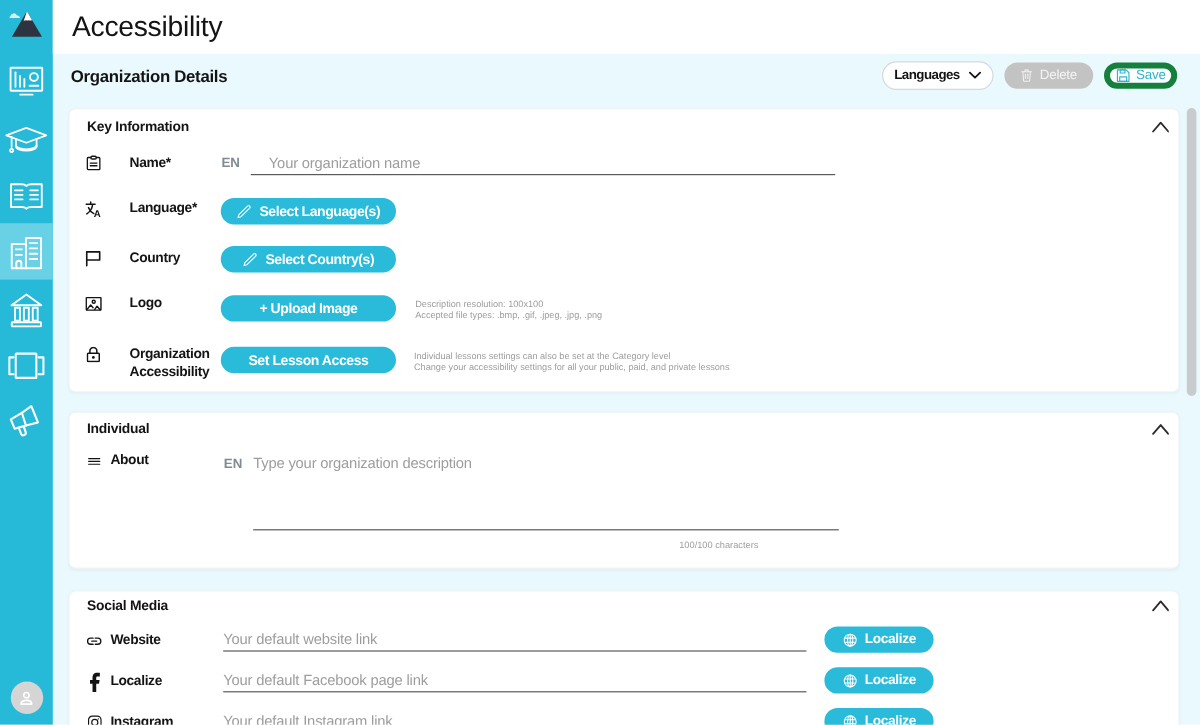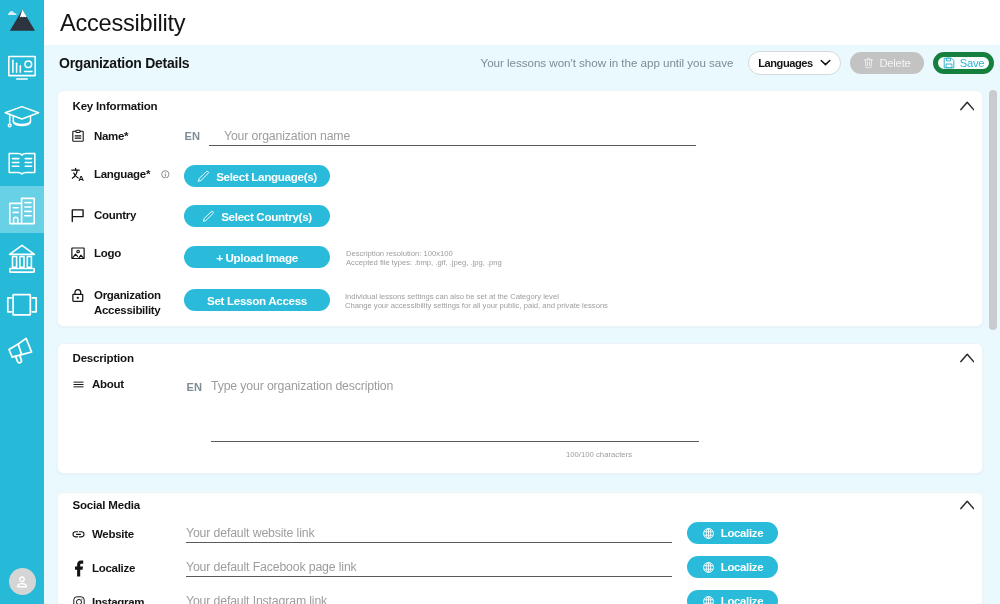--- a/index.html
+++ b/index.html
@@ -12,38 +12,38 @@
   .logo{position:absolute;left:0;top:0;width:44px;height:45px;display:flex;align-items:center;justify-content:center}
   .navitem{position:absolute;left:0;width:44px;height:47px;display:flex;align-items:center;justify-content:center}
   .navitem.active{background:#69d1e5}
   .avatar-wrap{position:absolute;left:0;bottom:9px;width:44px;display:flex;justify-content:center}
   .avatar{width:27px;height:27px;border-radius:50%;background:#d5d5d5;display:flex;align-items:center;justify-content:center}
 
   
   .topbar{position:absolute;left:44px;top:0;right:0;height:45px;background:#fff;display:flex;align-items:center;padding-left:16px}
   .topbar .title{font-size:23.6px;line-height:26px;font-weight:400;color:#141414;letter-spacing:-0.25px}
 
-  .subbar{position:absolute;left:44px;top:45px;right:0;height:35px;display:flex;align-items:center;padding:0 6px 0 15px}
+  .subbar{position:absolute;left:44px;top:45px;right:13px;height:35px;display:flex;align-items:center;padding:0 6px 0 15px}
   .subbar .sub-title{font-size:14px;font-weight:700;color:#141414;letter-spacing:-0.25px}
   .subbar .spacer{flex:1}
   .notice{font-size:11.65px;color:#7f8c93;margin-right:14.5px;letter-spacing:-0.05px}
 
   .btn{display:inline-flex;align-items:center;justify-content:center;border-radius:999px;cursor:pointer;
        font-family:"Liberation Sans",sans-serif;white-space:nowrap;border:none}
   .btn-lang{width:93px;height:24px;background:#fff;border:1px solid #d3d9dc;font-size:11.1px;font-weight:700;color:#141414;gap:7px;letter-spacing:-0.45px}
   .btn-del{width:74px;height:22px;background:#c3c3c3;color:#f4f4f4;font-size:11.2px;font-weight:400;gap:5px;margin-left:9px;letter-spacing:-0.2px}
   .btn-save{width:61px;height:22px;background:#fcffff;border:5px solid #15803d;color:#33b2cf;font-size:11.2px;font-weight:400;gap:5px;margin-left:9px;letter-spacing:-0.2px}
 
   .card{position:absolute;left:57px;right:17px;background:#fff;border-radius:6px;
         border:1px solid #eef3f6;box-shadow:0 1px 2px rgba(40,70,90,.05)}
   .card-title{position:absolute;left:14.5px;font-size:11.55px;font-weight:700;color:#141414;letter-spacing:-0.2px}
   .chev{position:absolute;right:8px;width:14.5px;height:10px;display:flex;align-items:center;justify-content:center;cursor:pointer}
 
   .row{position:absolute;left:0;right:0;height:0}
-  .rlabel{position:absolute;left:13px;display:flex;align-items:flex-start;gap:9px;width:125px}
+  .rlabel{position:absolute;left:13px;display:flex;align-items:flex-start;gap:23px;width:125px}
   .rlabel.wide{gap:7px}
   .ricon{width:14px;height:14px;flex:none;display:flex;align-items:center;justify-content:center}
   .rlabel .txt{font-size:11.5px;font-weight:700;color:#141414;line-height:14.6px;letter-spacing:-0.3px}
   .info-i{width:8.6px;height:8.6px;flex:none;margin-left:2px;margin-top:2.6px}
 
   .lang-tag{position:absolute;font-size:11.1px;font-weight:700;color:#7f8c93;letter-spacing:0.05px}
   .ph{position:absolute;font-size:12.3px;color:#9d9d9d;letter-spacing:-0.15px}
   .ul{position:absolute;height:1px;background:#5a5a5a}
 
   .pill{position:absolute;height:22px;border-radius:999px;background:#29bbd9;color:#fff;display:flex;align-items:center;
@@ -146,21 +146,20 @@
       </div>
     </div>
   </div>
 
   <div class="topbar">
     <div class="title">Accessibility</div>
   </div>
   <div class="subbar">
     <div class="sub-title">Organization Details</div>
     <div class="spacer"></div>
-    <div class="notice">Your lessons won't show in the app until you save</div>
     <div class="btn btn-lang">
       <span>Languages</span>
       <svg width="11" height="7" viewBox="0 0 12 8" fill="none" stroke="#141414" stroke-width="1.7" stroke-linecap="round" stroke-linejoin="round">
           <path d="M1.1 1.7 6 6.4 10.9 1.7"></path>
         </svg>
     </div>
     <div class="btn btn-del">
       <svg width="11" height="12" viewBox="0 0 14 15" fill="none" stroke="#f0f0f0" stroke-width="1.15" stroke-linecap="round" stroke-linejoin="round">
         <path d="M1.7 3.5 H12.3"></path>
           <path d="M5.3 3.5 V2.2 a0.75 0.75 0 0 1 0.75 -0.75 h1.9 a0.75 0.75 0 0 1 0.75 0.75 V3.5"></path>
@@ -286,21 +285,21 @@
         <span>Set Lesson Access</span>
       </div>
       <div class="hint" style="left:287px;top:3px">
         <div>Individual lessons settings can also be set at the Category level</div>
         <div>Change your accessibility settings for all your public, paid, and private lessons</div>
       </div>
     </div>
   </div>
 
   <div class="card" style="top:343px;height:131px">
-    <div class="card-title" style="top:8px">Description</div>
+    <div class="card-title" style="top:8px">Individual</div>
     <div class="chev" style="top:9px">
       <svg width="14.5" height="10" viewBox="0 0 14.5 10" fill="none" stroke="#2b2b2b" stroke-width="1.5" stroke-linecap="round" stroke-linejoin="round">
           <path d="M0.9 8.6 7.25 1.2 13.6 8.6"></path>
         </svg>
     </div>
     <div class="row" style="top:33px">
       <div class="rlabel wide" style="top:0">
         <span class="ricon">
           <svg width="13" height="13" viewBox="0 0 16 16" fill="none" stroke="#141414" stroke-width="1.2" stroke-linecap="round">
             <path d="M2.3 5.1 H13.7"></path>

